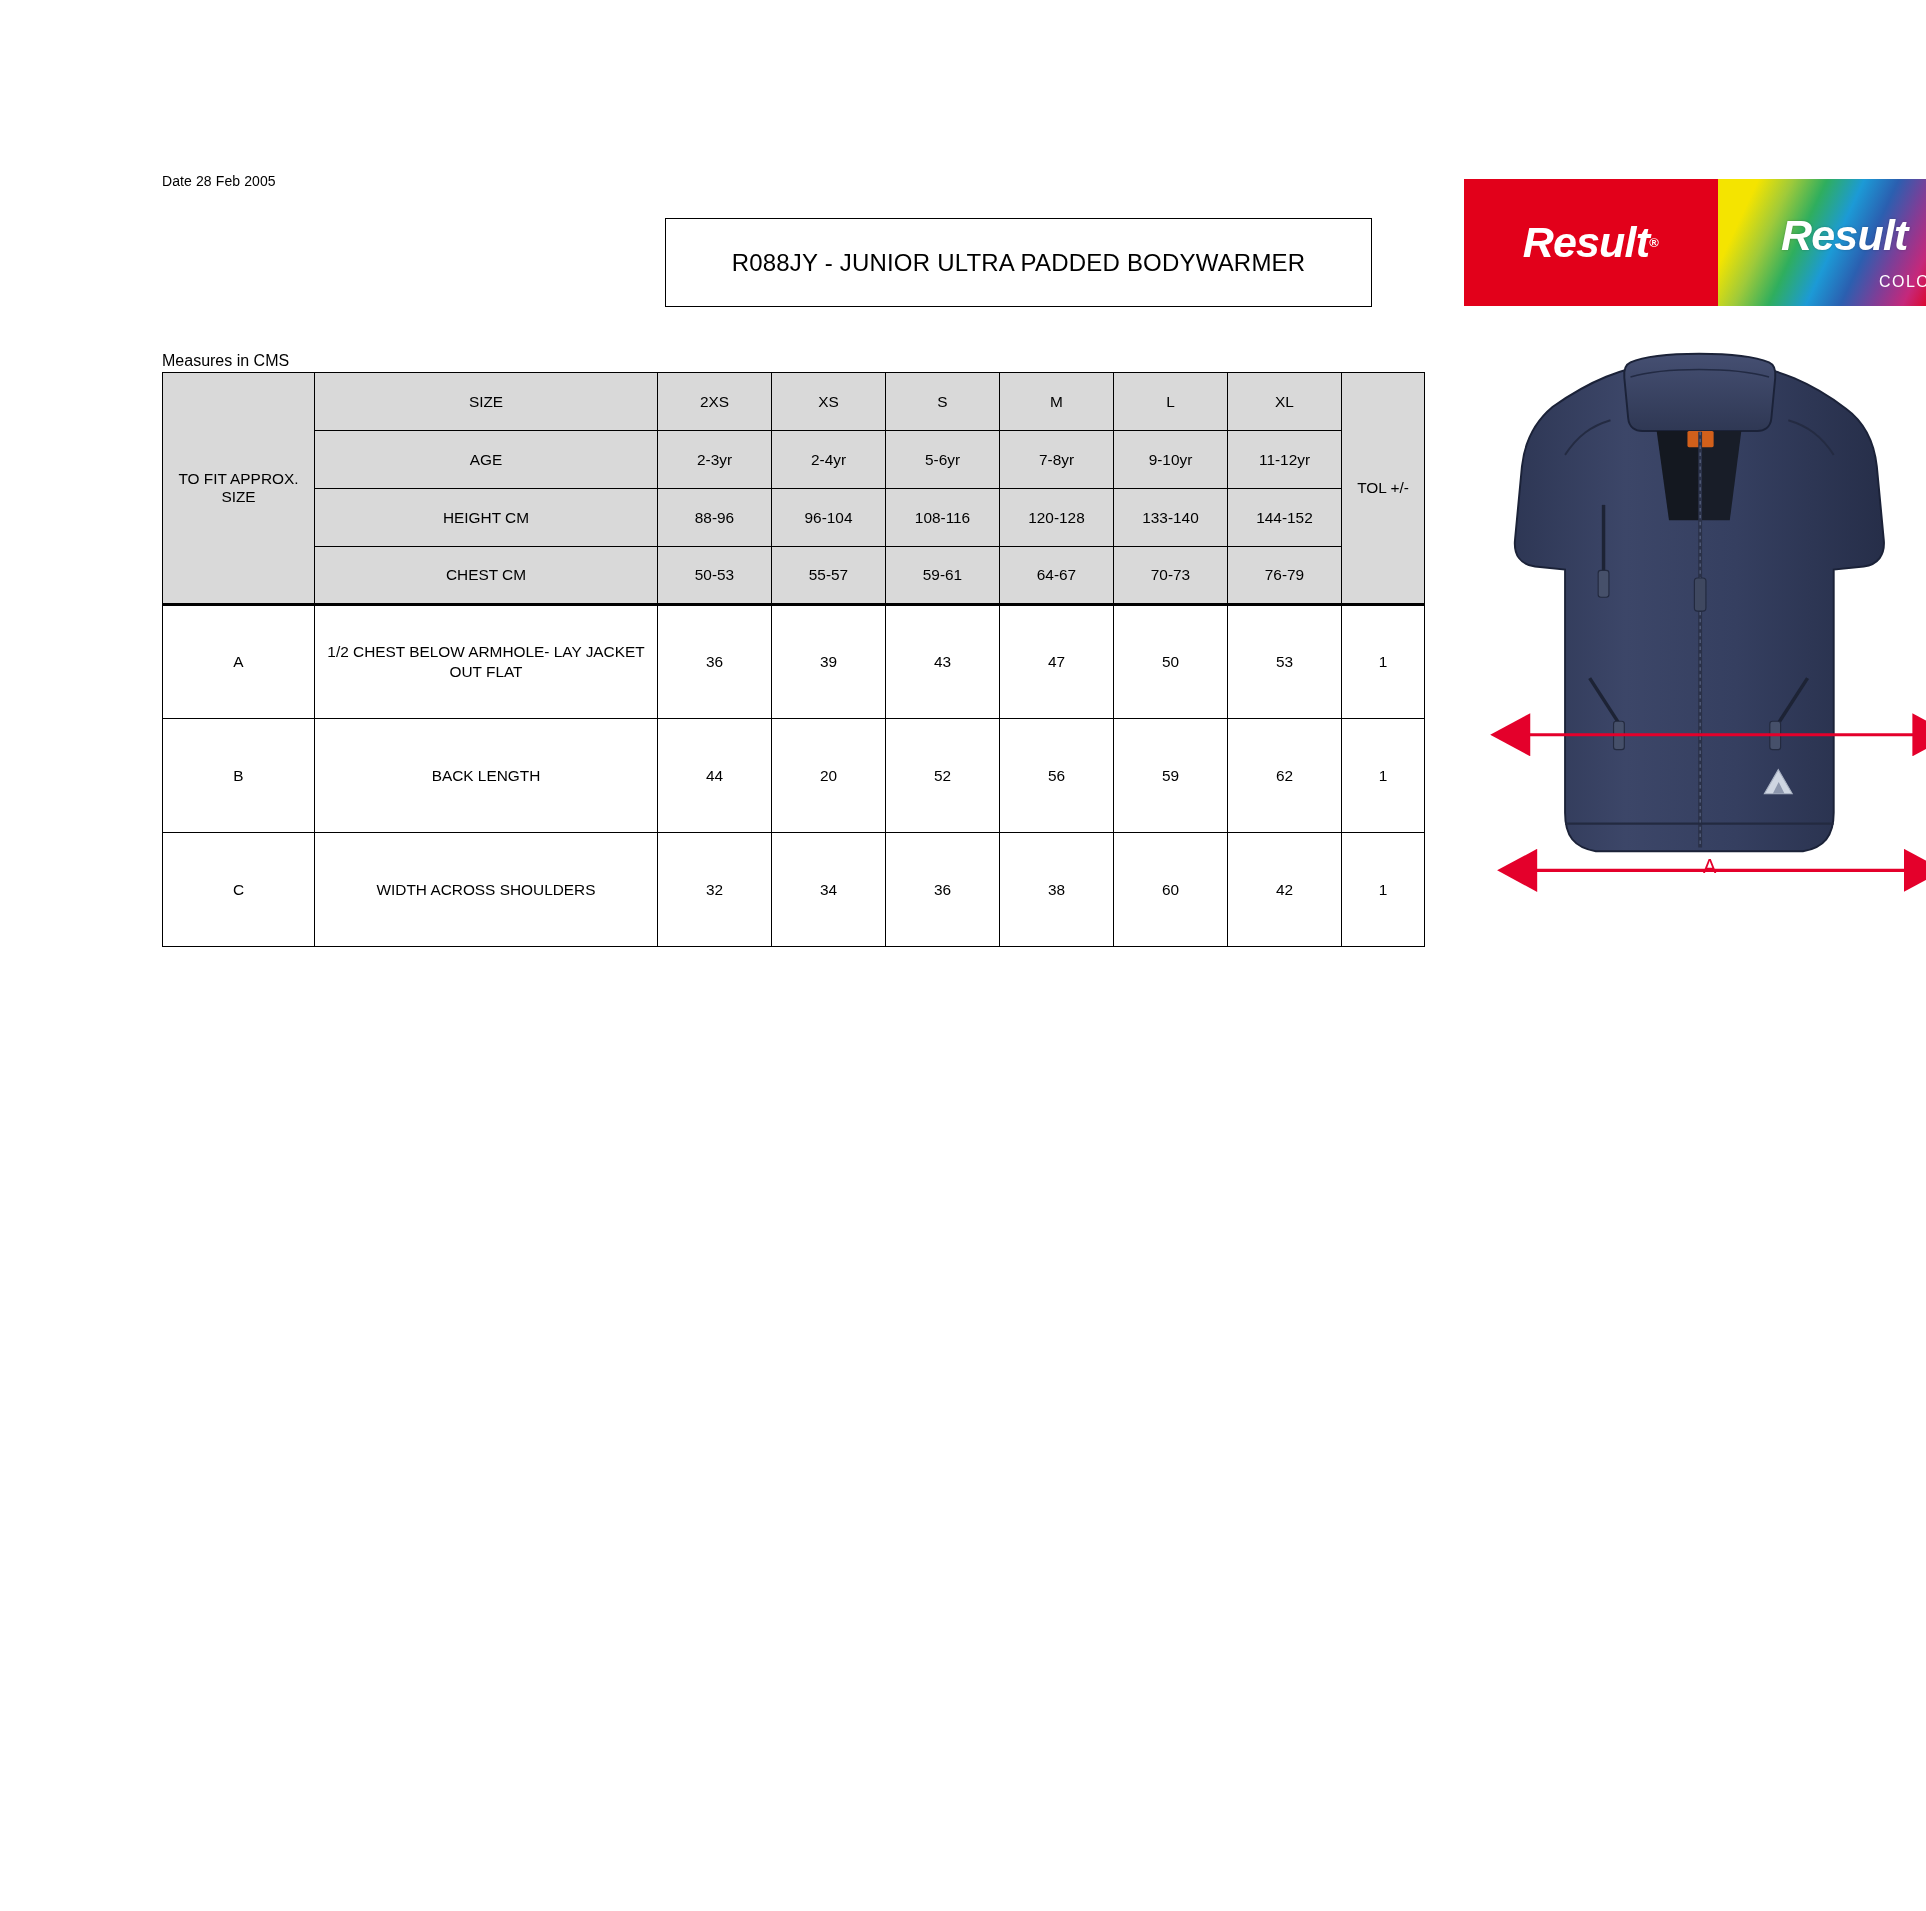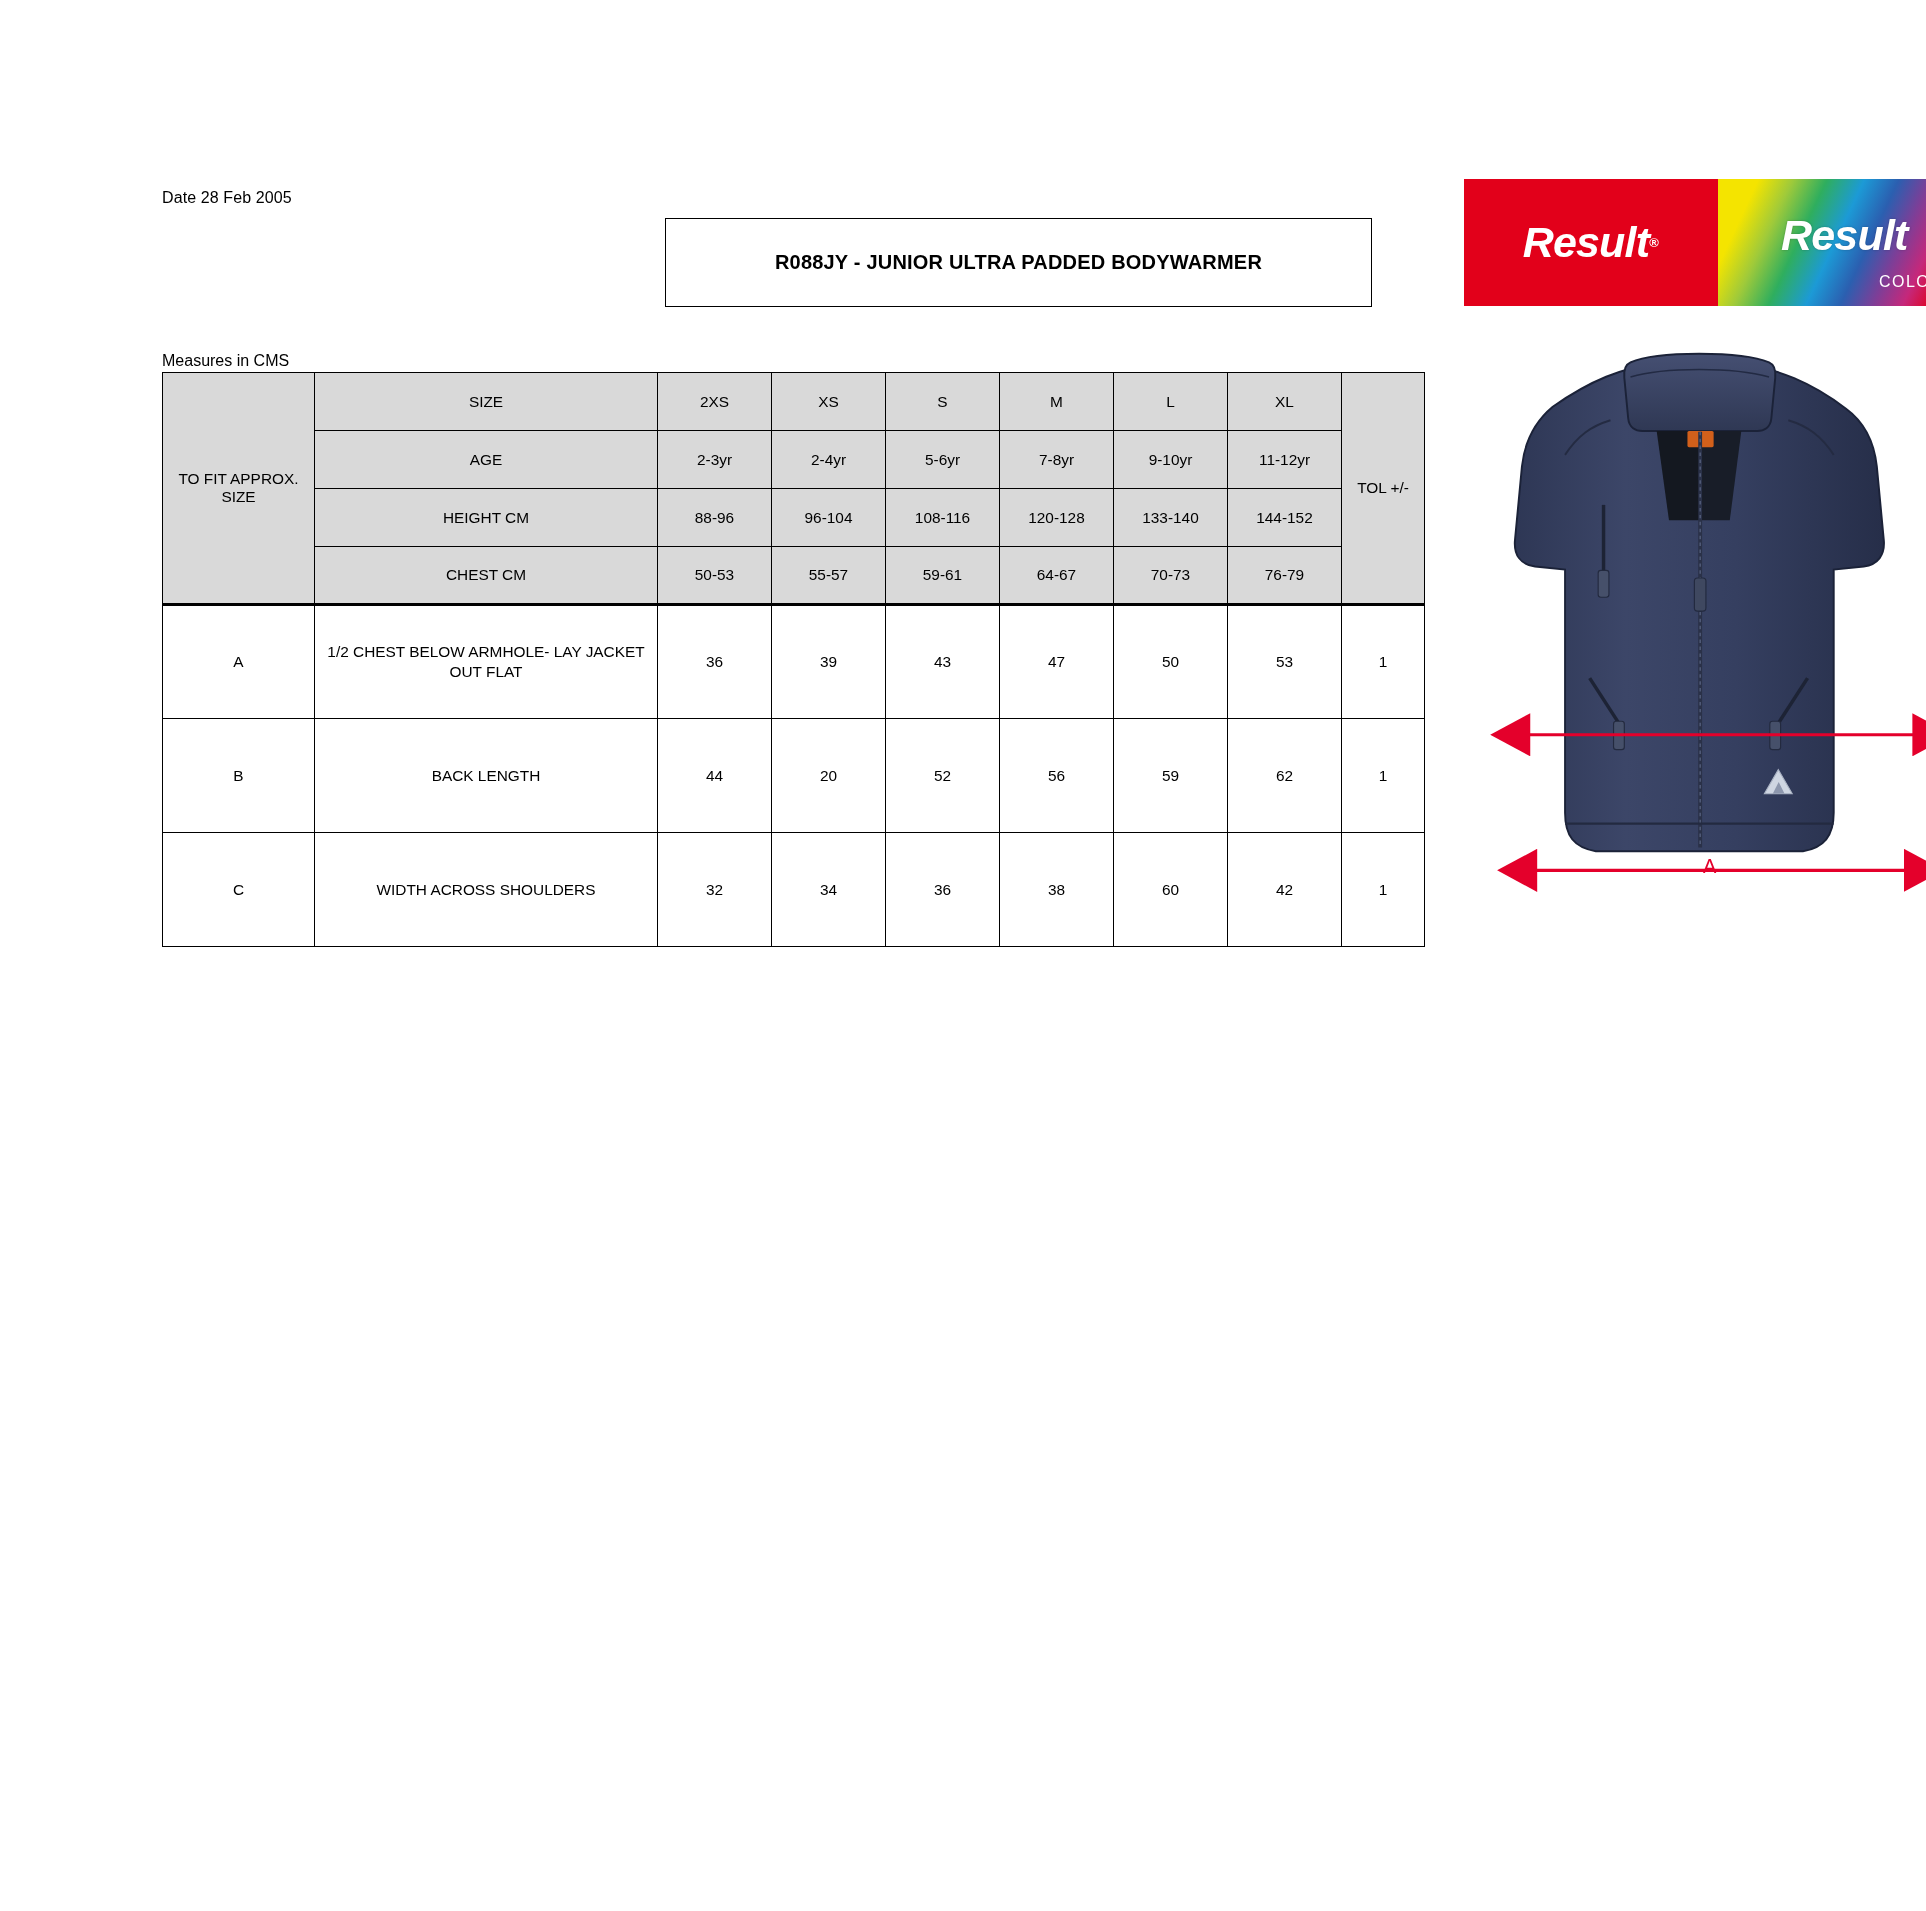--- a/index.html
+++ b/index.html
@@ -19,44 +19,43 @@
   .page {
     position: relative;
     width: 2703px;
     height: 1911px;
   }
 
   
   .date-line {
     position: absolute;
     left: 162px;
-    top: 189px;
-    font-size: 16px;
+    top: 173px;
+    font-size: 14px;
     letter-spacing: 0.1px;
   }
 
   
   .title-box {
     position: absolute;
     left: 665px;
     top: 218px;
     width: 707px;
     height: 89px;
     border: 1.5px solid #000000;
     display: flex;
     align-items: center;
     justify-content: center;
     text-align: center;
     box-sizing: border-box;
   }
   .title-box .title-text {
-    font-size: 20px;
+    font-size: 24px;
     line-height: 1.32;
     letter-spacing: 0.2px;
-    font-weight: bold;
   }
 
   
   .measures-note {
     position: absolute;
     left: 162px;
     top: 352px;
     font-size: 16px;
   }
 

